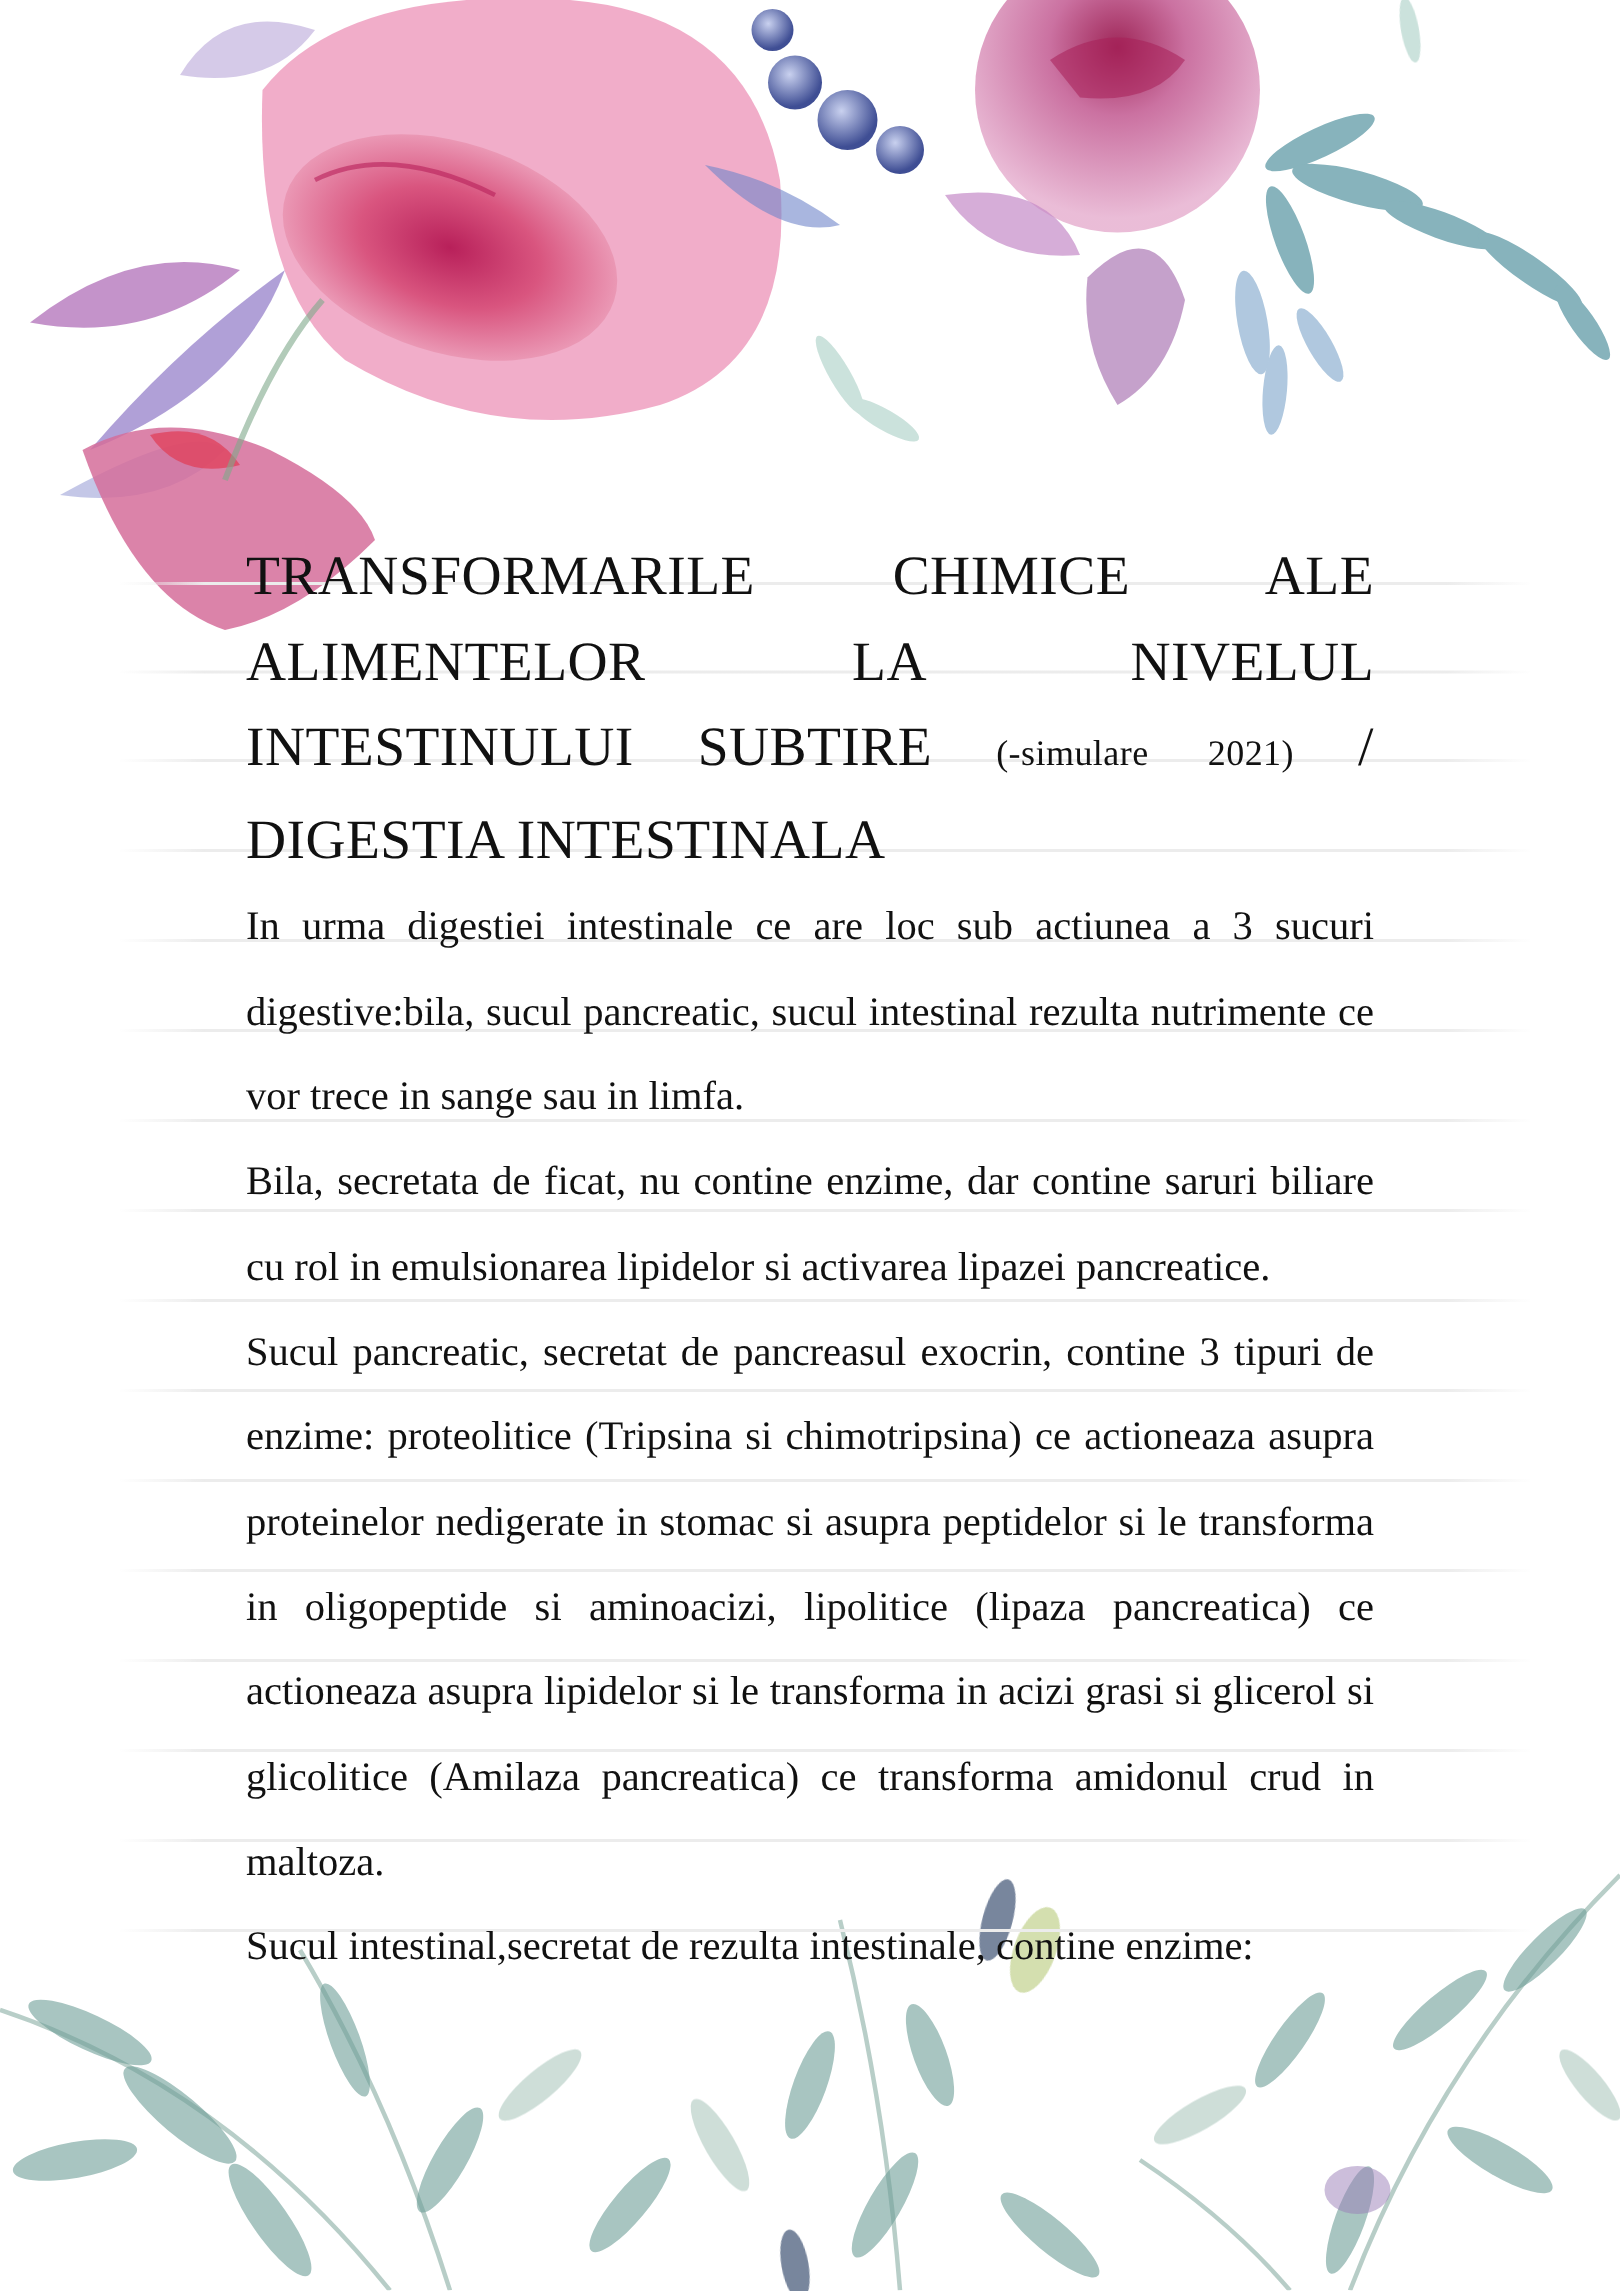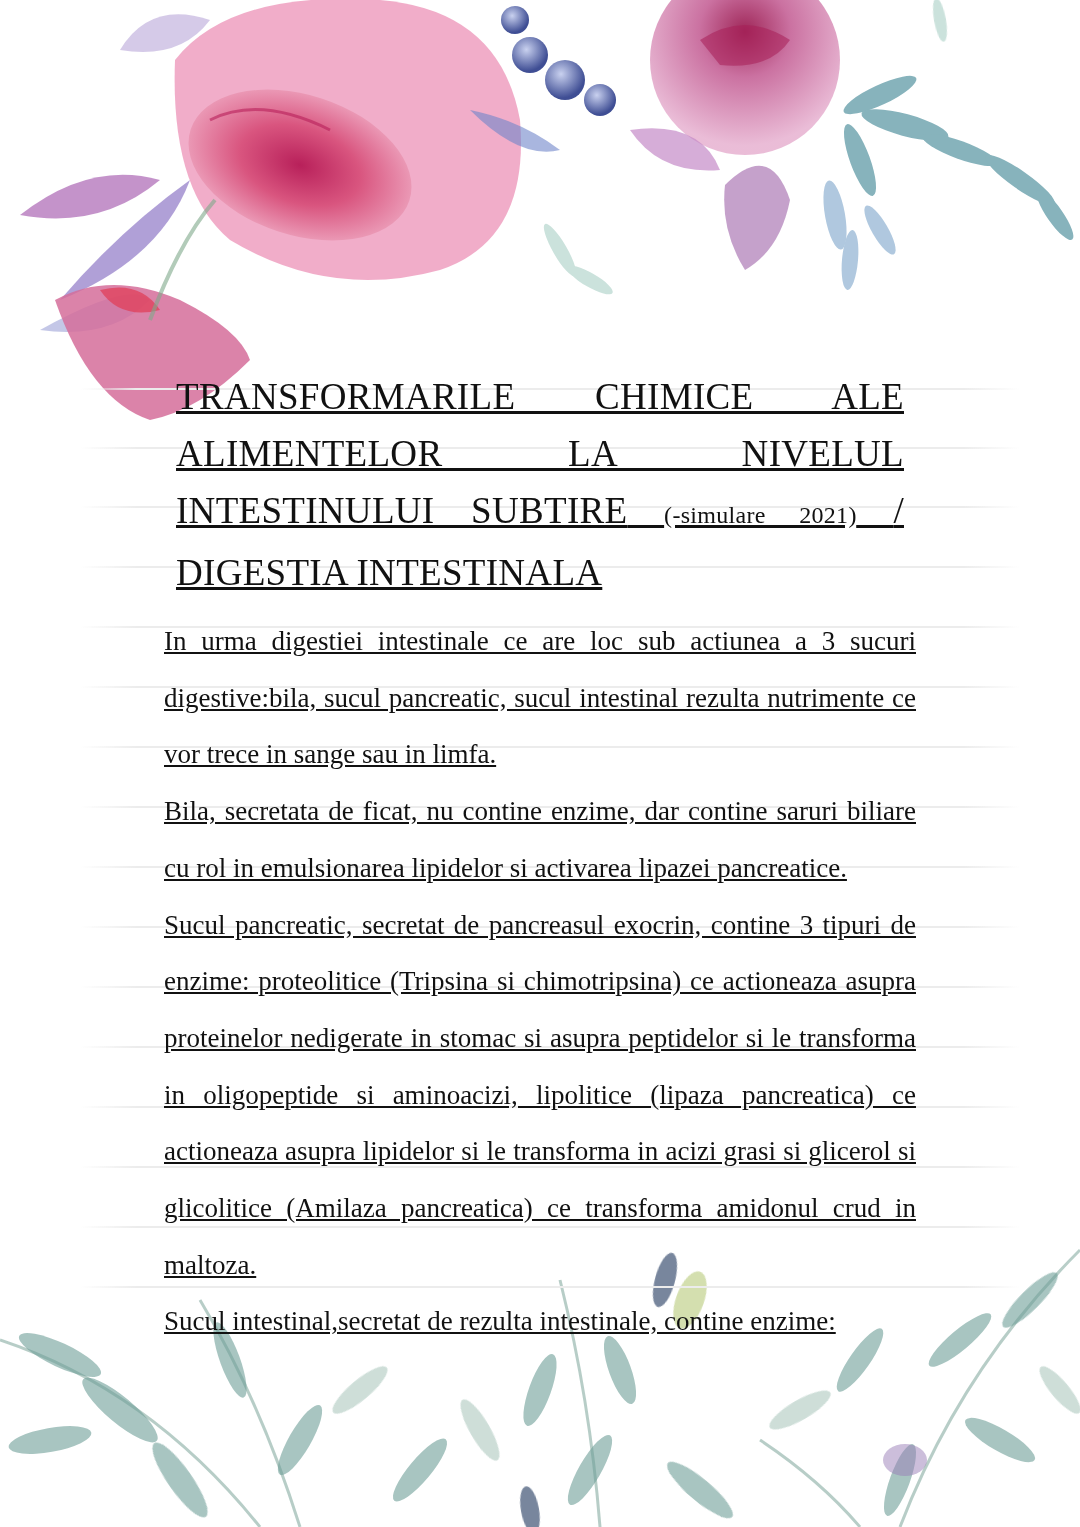--- a/index.html
+++ b/index.html
@@ -14,29 +14,28 @@
       position: absolute; left: 80px; width: 940px; height: 2px;
       background: linear-gradient(to right, rgba(230,230,230,0) 0%, #ececec 6%, #ececec 94%, rgba(230,230,230,0) 100%);
     }
     .decor { position: absolute; z-index: 0; pointer-events: none; }
     .decor-top { left: 0; top: 0; width: 1080px; height: 430px; }
     .decor-bottom { left: 0; top: 1240px; width: 1080px; height: 287px; }
     .content {
       position: absolute; left: 164px; top: 356px; width: 752px; z-index: 2;
     }
     .title {
-      font-size: 37px; line-height: 57px; margin: 12px;
+      font-size: 37px; line-height: 57px; margin: 0;
       text-align: justify; text-align-last: left; letter-spacing: 0.3px;
       font-weight: normal;
-      text-decoration: underline;
     }
     .title .sub { font-size: 24px; }
     .para {
       font-size: 27px; line-height: 56.7px; margin: 0;
-      text-align: justify; text-align-last: left; text-decoration: underline;
+      text-align: justify; text-align-last: left;
     }
   </style>
 </head>
 <body>
 
 <svg class="decor decor-top" viewBox="0 0 1080 430" xmlns="http://www.w3.org/2000/svg">
   <defs>
     <radialGradient id="roseA" cx="50%" cy="50%" r="60%">
       <stop offset="0%" stop-color="#b8205a"></stop>
       <stop offset="45%" stop-color="#d9557f"></stop>

